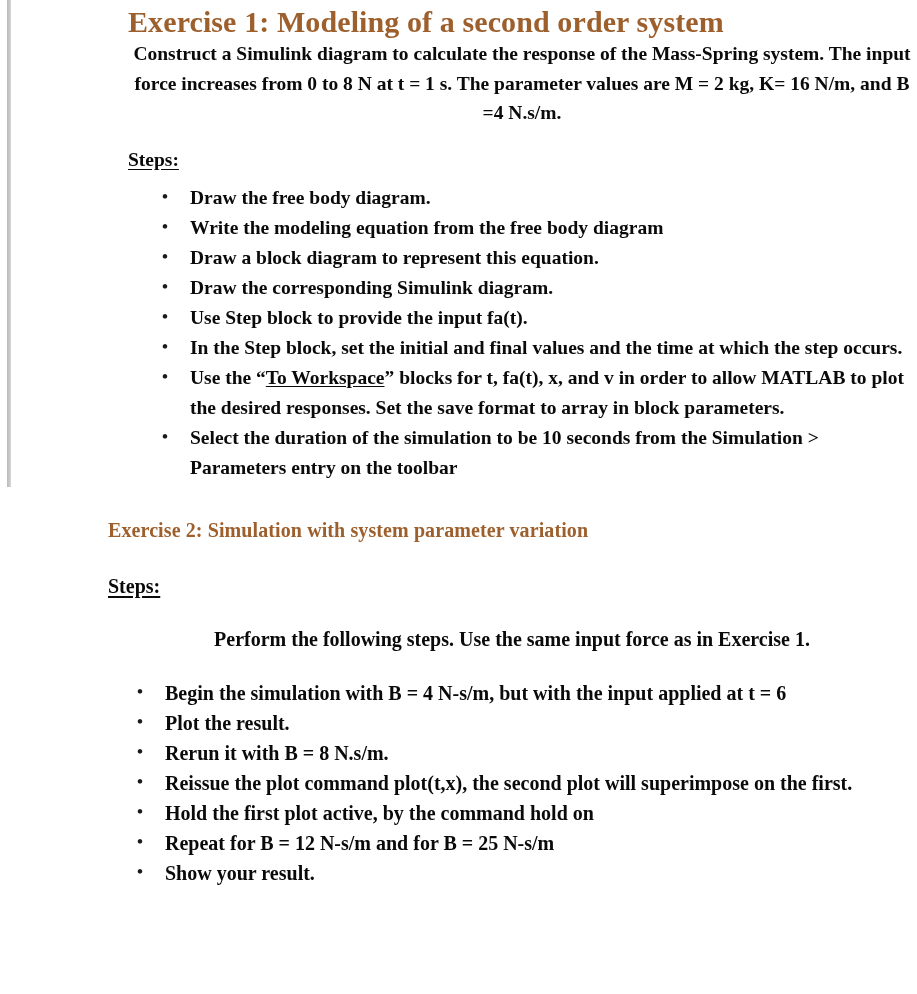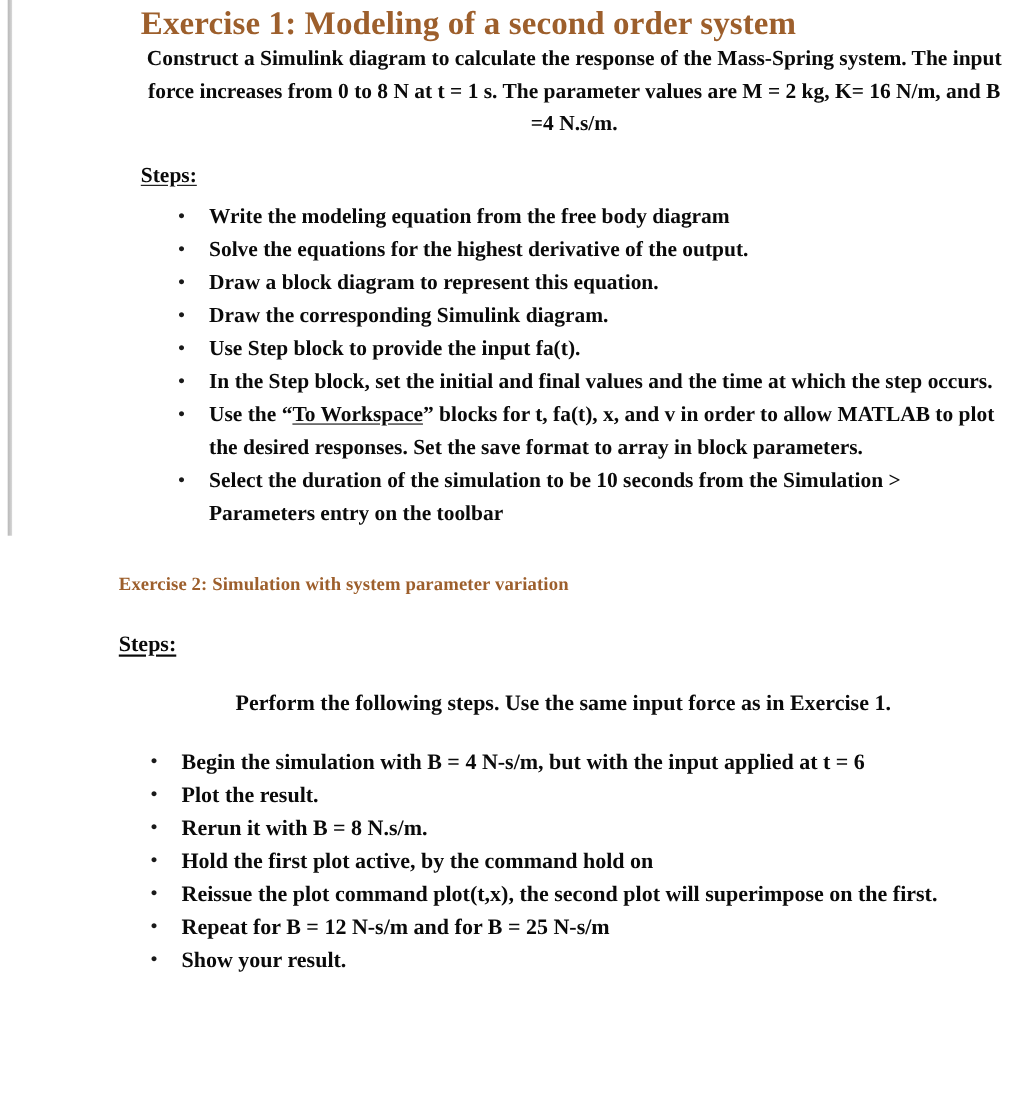--- a/index.html
+++ b/index.html
@@ -50,21 +50,21 @@
     width: 808px;
   }
 
   h2.heading {
     margin: 0 0 3px 0;
     font-weight: bold;
     color: #9d5f2c;
     letter-spacing: 0.1px;
   }
   .ex1 h2.heading { font-size: 30px; line-height: 28px; font-family: Liberation Serif, serif; }
-  .ex2 h2.heading { font-size: 17px; line-height: 29px; }
+  .ex2 h2.heading { font-size: 20px; line-height: 29px; }
 
   p.body-para {
     margin: 0;
     font-size: 19.5px;
     line-height: 29.5px;
     font-weight: bold;
     text-align: center;
     color: #0a0a0a;
   }
   .ex2 p.body-para { font-size: 20px; line-height: 30px; }
@@ -143,22 +143,22 @@
 
     <div class="spacer-sm"></div>
 
     <div>
       <span class="steps-label">Steps:</span>
     </div>
 
     <div class="spacer-xs"></div>
 
     <ul class="bullets">
+      <li>Draw the free body diagram.</li>
       <li>Write the modeling equation from the free body diagram</li>
-      <li>Solve the equations for the highest derivative of the output.</li>
       <li>Draw a block diagram to represent this equation.</li>
       <li>Draw the corresponding Simulink diagram.</li>
       <li>Use Step block to provide the input fa(t).</li>
       <li>In the Step block, set the initial and final values and the time at which the step occurs.</li>
       <li><span>Use the “</span><span class="underline-term">To Workspace</span><span>” blocks for t, fa(t), x, and v in order to allow MATLAB to plot the desired responses. Set the save format to array in block parameters.</span></li>
       <li>Select the duration of the simulation to be 10 seconds from the Simulation &gt; Parameters entry on the toolbar</li>
     </ul>
   </section>
 
   <section class="ex2">
@@ -175,20 +175,20 @@
     <div class="spacer-md"></div>
 
     <p class="body-para">Perform the following steps. Use the same input force as in Exercise 1.</p>
 
     <div class="spacer-md"></div>
 
     <ul class="bullets">
       <li>Begin the simulation with B = 4 N-s/m, but with the input applied at t = 6</li>
       <li>Plot the result.</li>
       <li>Rerun it with B = 8 N.s/m.</li>
+      <li>Reissue the plot command plot(t,x), the second plot will superimpose on the first.</li>
       <li>Hold the first plot active, by the command hold on</li>
-      <li>Reissue the plot command plot(t,x), the second plot will superimpose on the first.</li>
       <li>Repeat for B = 12 N-s/m and for B = 25 N-s/m</li>
       <li>Show your result.</li>
     </ul>
   </section>
 
 </div>
 
 </body></html>

